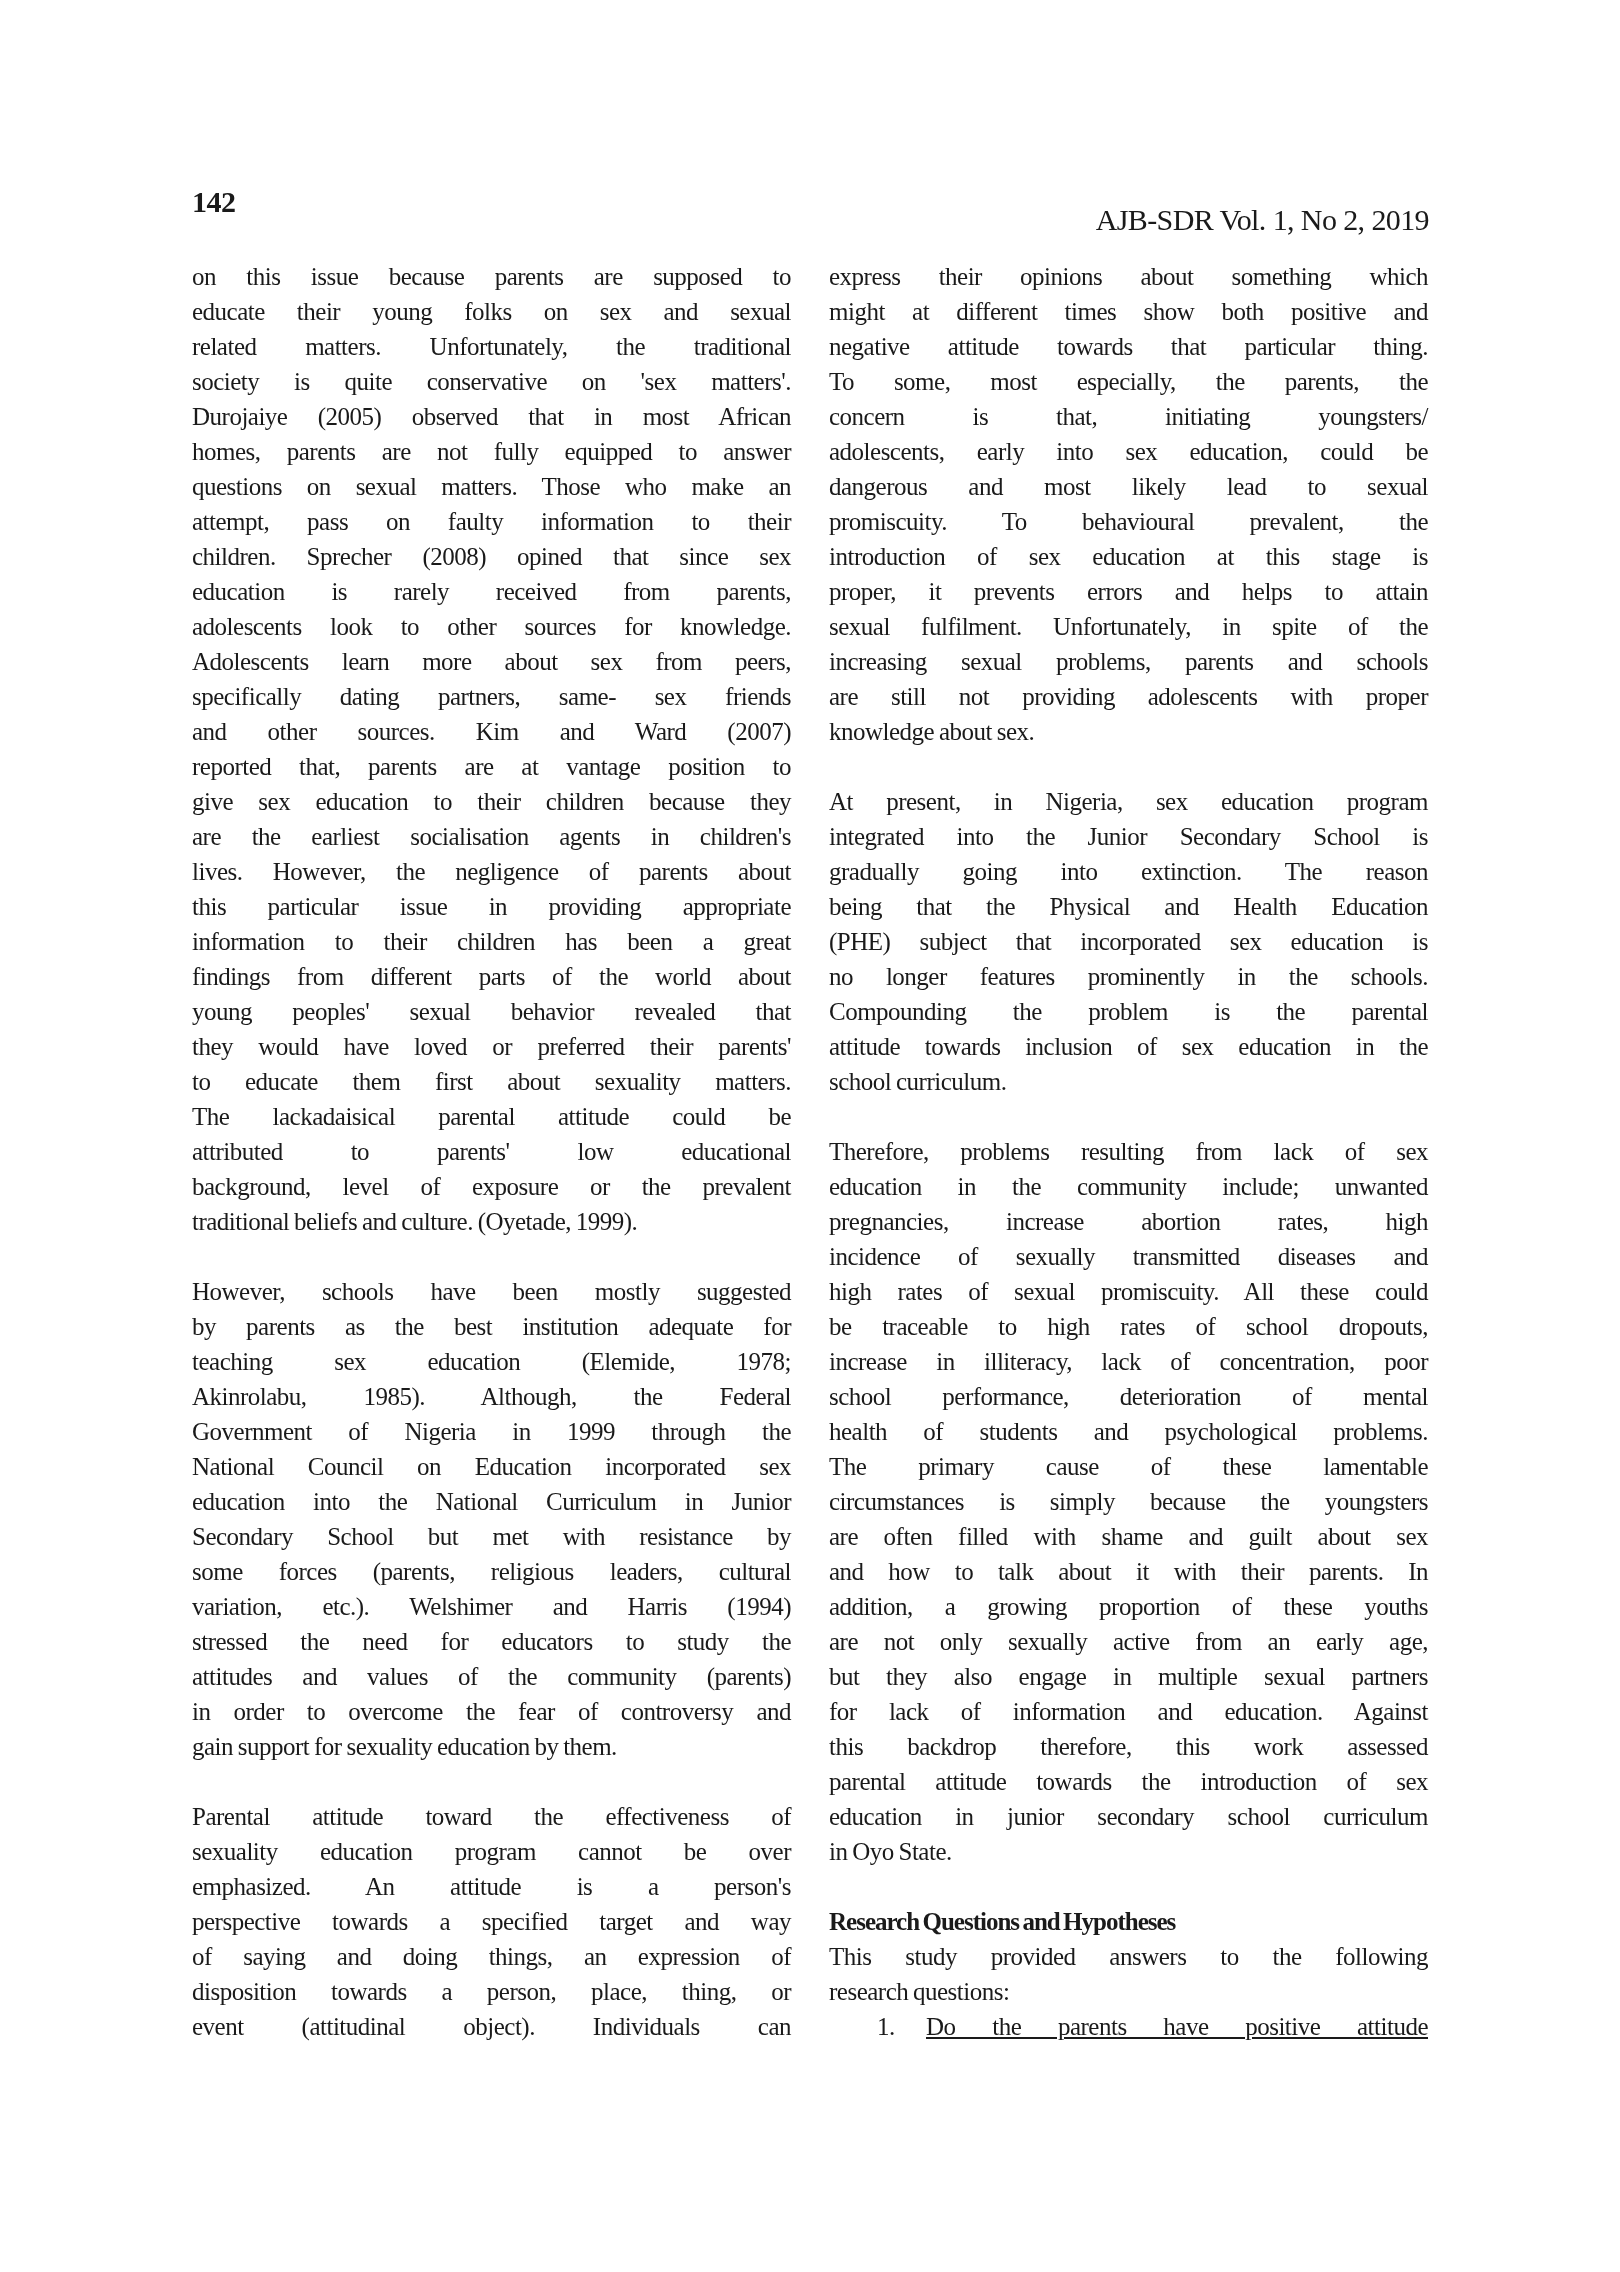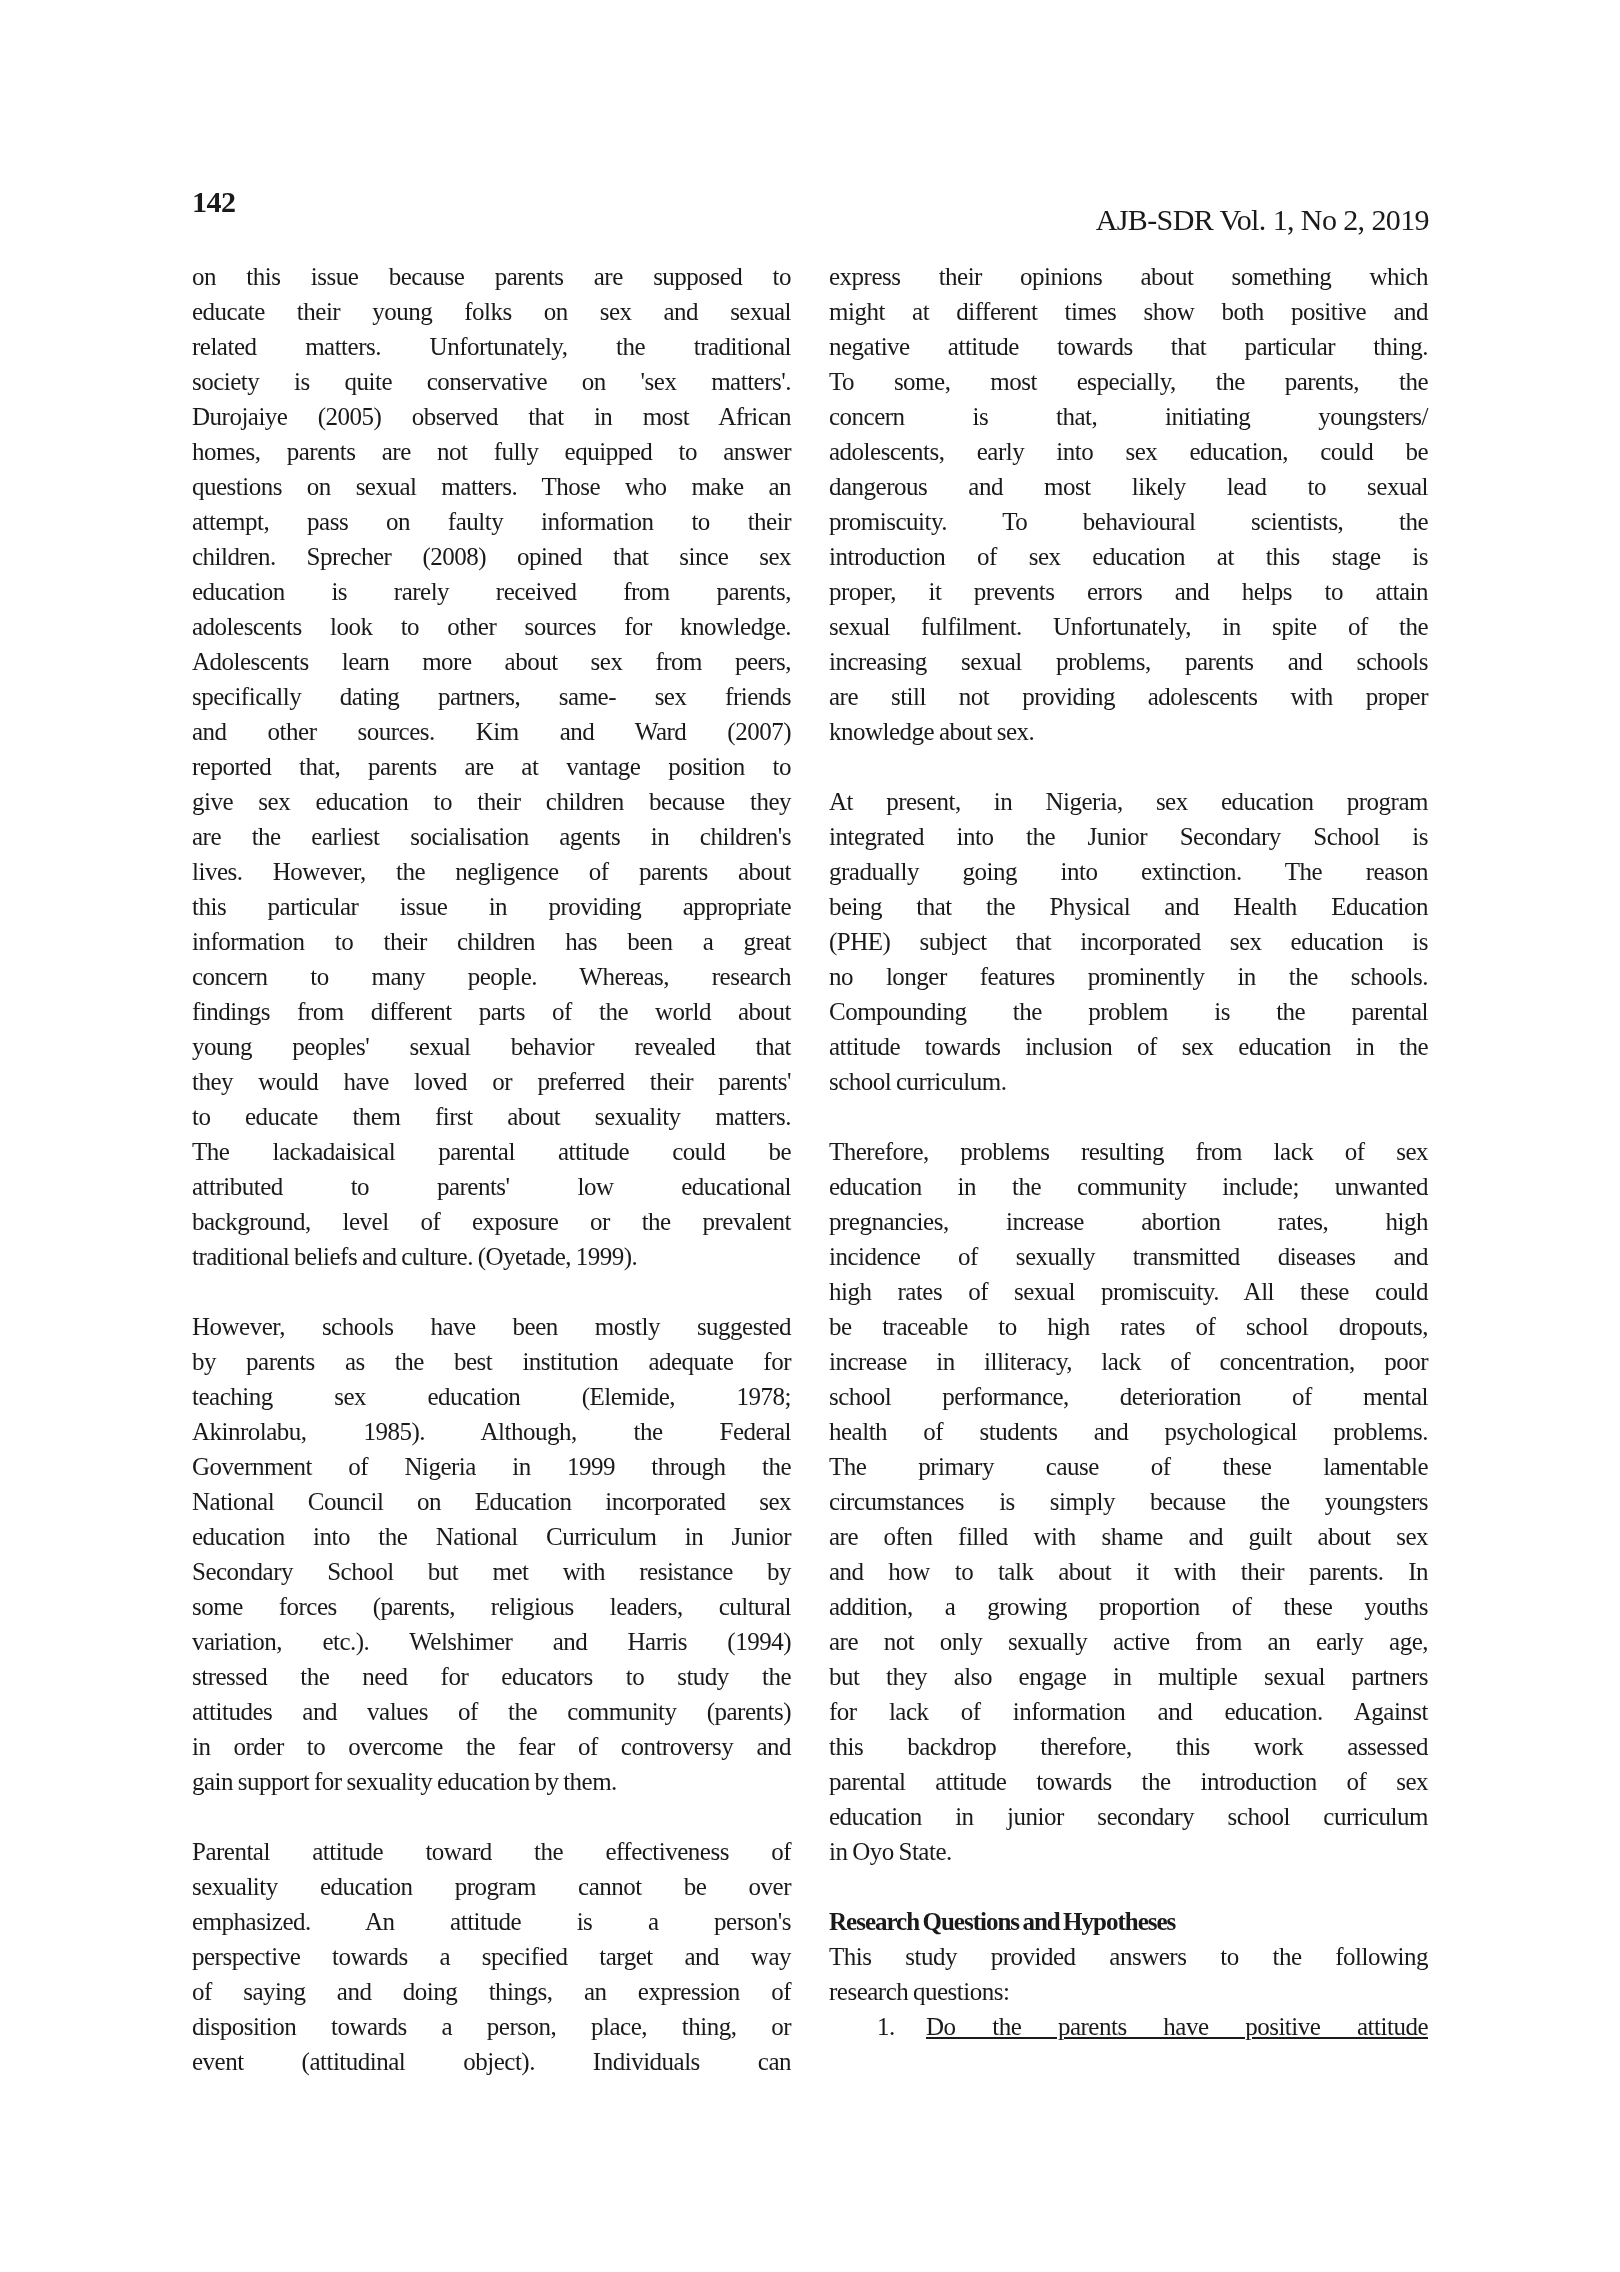--- a/index.html
+++ b/index.html
@@ -43,21 +43,20 @@
         <span class="line">adolescents look to other sources for knowledge.</span>
         <span class="line">Adolescents learn more about sex from peers,</span>
         <span class="line">specifically dating partners, same- sex friends</span>
         <span class="line">and other sources. Kim and Ward (2007)</span>
         <span class="line">reported that, parents are at vantage position to</span>
         <span class="line">give sex education to their children because they</span>
         <span class="line">are the earliest socialisation agents in children's</span>
         <span class="line">lives. However, the negligence of parents about</span>
         <span class="line">this particular issue in providing appropriate</span>
         <span class="line">information to their children has been a great</span>
-        <span class="line">concern to many people. Whereas, research</span>
         <span class="line">findings from different parts of the world about</span>
         <span class="line">young peoples' sexual behavior revealed that</span>
         <span class="line">they would have loved or preferred their parents'</span>
         <span class="line">to educate them first about sexuality matters.</span>
         <span class="line">The lackadaisical parental attitude could be</span>
         <span class="line">attributed to parents' low educational</span>
         <span class="line">background, level of exposure or the prevalent</span>
         <span class="line last">traditional beliefs and culture. (Oyetade, 1999).</span>
       </div>
       <span class="line blank"></span>
@@ -90,21 +89,21 @@
     </div>
   <div class="column col-right" id="col-right">
       <div>
         <span class="line">express their opinions about something which</span>
         <span class="line">might at different times show both positive and</span>
         <span class="line">negative attitude towards that particular thing.</span>
         <span class="line">To some, most especially, the parents, the</span>
         <span class="line">concern is that, initiating youngsters/</span>
         <span class="line">adolescents, early into sex education, could be</span>
         <span class="line">dangerous and most likely lead to sexual</span>
-        <span class="line">promiscuity. To behavioural scientists, the</span>
+        <span class="line">promiscuity. To behavioural prevalent, the</span>
         <span class="line">introduction of sex education at this stage is</span>
         <span class="line">proper, it prevents errors and helps to attain</span>
         <span class="line">sexual fulfilment. Unfortunately, in spite of the</span>
         <span class="line">increasing sexual problems, parents and schools</span>
         <span class="line">are still not providing adolescents with proper</span>
         <span class="line last">knowledge about sex.</span>
       </div>
       <span class="line blank"></span>
       <div>
         <span class="line">At present, in Nigeria, sex education program</span>

